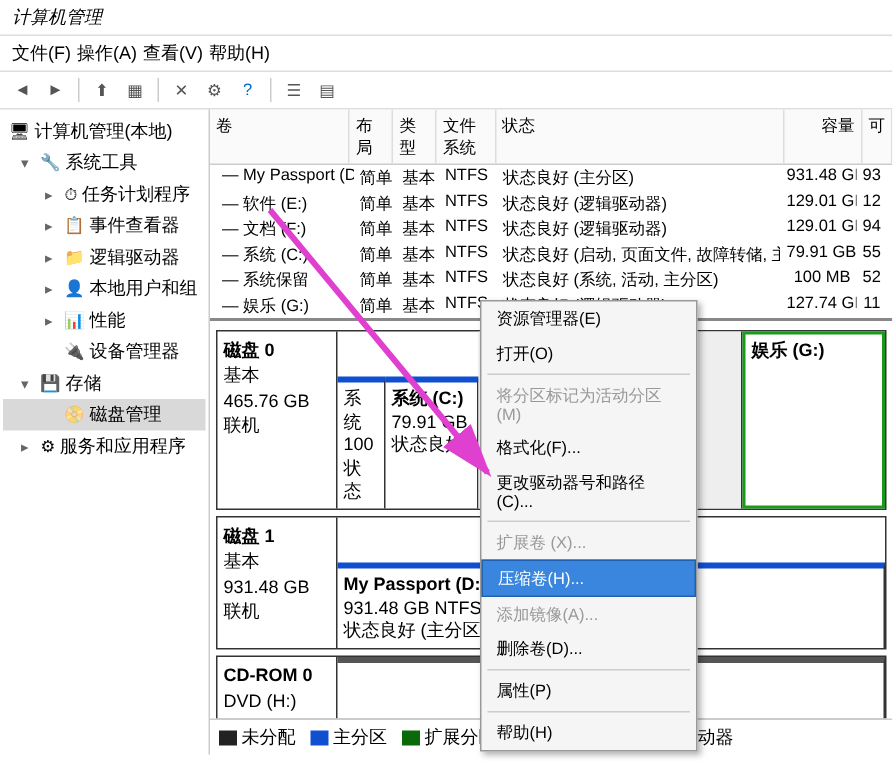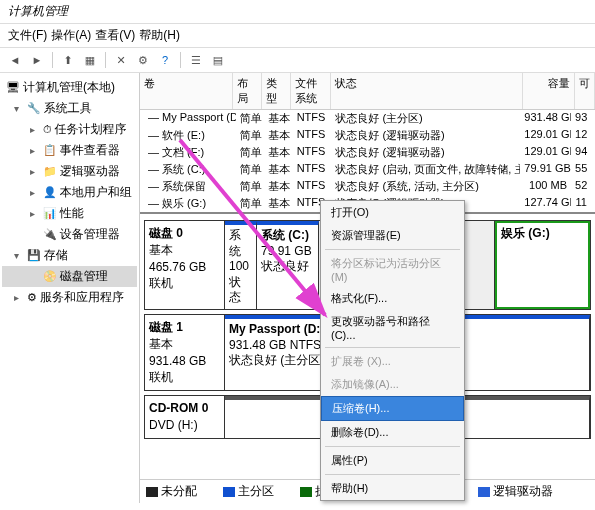--- a/index.html
+++ b/index.html
@@ -23,24 +23,24 @@
 .volh div { padding:3px 4px; border-right:1px solid #ddd; font-size:11px; }
 .volrow { display:flex; padding:1px 4px; }
 .volrow div { font-size:11px; padding:0 4px; white-space:nowrap; overflow:hidden; }
 .c-name{width:106px}.c-lay{width:32px}.c-type{width:32px}.c-fs{width:44px}.c-stat{width:220px}.c-cap{width:58px;text-align:right}.c-free{width:22px;text-align:right}
 .diskpanel { border-top:2px solid #888; flex:1; overflow:hidden; padding:2px; }
 .diskrow { display:flex; margin:4px 2px; border:1px solid #333; min-height:60px; }
 .diskmeta { width:80px; border-right:1px solid #333; padding:4px; font-size:11px; line-height:1.4; }
 .diskmeta .dn { font-weight:bold; }
 .parts { flex:1; display:flex; }
 .part { border-right:1px solid #333; padding:3px 4px; font-size:10px; line-height:1.3; overflow:hidden; }
-.part.blue { border-top:4px solid #1050d0; }
+.part.blue { border-top:4px solid #1050d0;margin-top:30px; }
 .part.green { border-top:4px solid #1a9a1a; border:2px solid #1a9a1a; }
 .part.grey { border-top:4px solid #555; }
-.legend { display:flex; gap:26px; padding:3px 6px; border-top:1px solid #ccc; font-size:11px; align-items:center; }
+.legend { display:flex; gap:10px; padding:3px 6px; border-top:1px solid #ccc; font-size:11px; align-items:center; }
 .sw { width:12px; height:10px; display:inline-block; margin-right:3px; vertical-align:middle; }
 .ctxmenu { position:absolute; left:320px; top:200px; width:145px; background:#f5f5f5; border:1px solid #999; box-shadow:2px 2px 4px rgba(0,0,0,.3); z-index:10; }
 .ctxmenu .mi { padding:4px 10px; font-size:11px; }
 .ctxmenu .mi.dis { color:#999; }
 .ctxmenu hr { border:none; border-top:1px solid #ccc; margin:2px 4px; }
 .ctxmenu .mi.hl { background:#3a85dd; color:#fff; border:1px solid #2060b0; }
 .arrow { position:absolute; left:175px; top:135px; z-index:20; pointer-events:none; }
 </style>
 </head>
 <body>
@@ -240,30 +240,30 @@
       <span><span class="sw" style="background:#222"></span><span>未分配</span></span>
       <span><span class="sw" style="background:#1050d0"></span><span>主分区</span></span>
       <span><span class="sw" style="background:#0a6a0a"></span><span>扩展分区</span></span>
       <span><span class="sw" style="background:#4ac24a"></span><span>可用空间</span></span>
       <span><span class="sw" style="background:#2860d8"></span><span>逻辑驱动器</span></span>
     </div>
   </div>
 </div>
 
 <div class="ctxmenu">
+  <div class="mi">资源管理器(E)</div>
   <div class="mi">打开(O)</div>
-  <div class="mi">资源管理器(E)</div>
   <hr>
   <div class="mi dis">将分区标记为活动分区(M)</div>
   <div class="mi">格式化(F)...</div>
   <div class="mi">更改驱动器号和路径(C)...</div>
   <hr>
   <div class="mi dis">扩展卷 (X)...</div>
+  <div class="mi hl">压缩卷(H)...</div>
   <div class="mi dis">添加镜像(A)...</div>
-  <div class="mi hl">压缩卷(H)...</div>
   <div class="mi">删除卷(D)...</div>
   <hr>
   <div class="mi">属性(P)</div>
   <hr>
   <div class="mi">帮助(H)</div>
 </div>
 
 <svg class="arrow" width="180" height="200">
   <defs>
       <marker id="ah" markerWidth="10" markerHeight="10" refX="8" refY="3" orient="auto">

